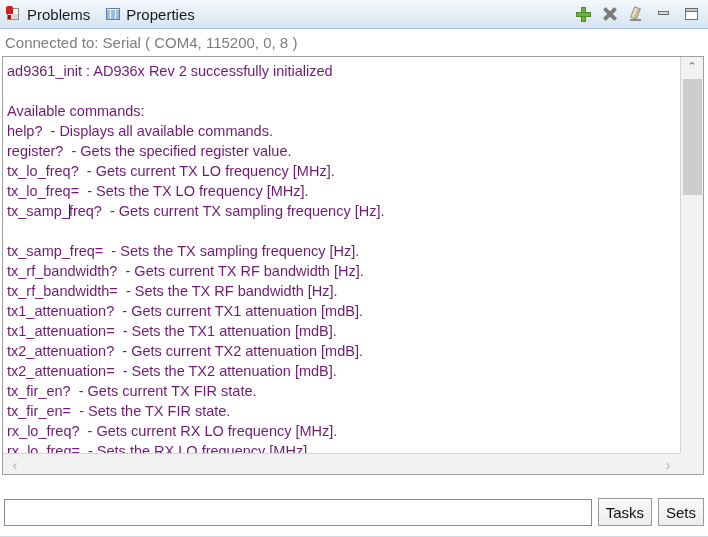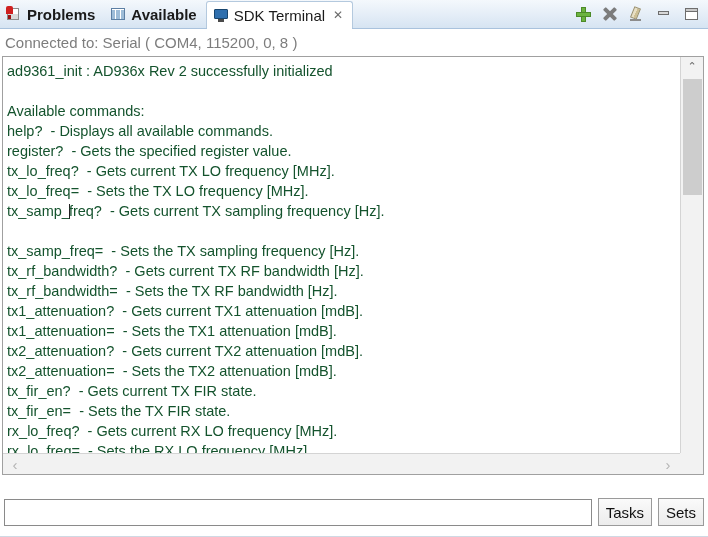--- a/index.html
+++ b/index.html
@@ -39,21 +39,20 @@
     gap: 5px;
     padding: 0 9px 0 6px;
     font-size: 15px;
     color: #1a1a1a;
     box-sizing: border-box;
     position: relative;
     white-space: nowrap;
   }
   .tab.inactive {
     background: transparent;
-    font-weight: bold;
   }
   .tab.active {
     background: #ffffff;
     border-left: 1px solid #b4c9de;
     border-right: 1px solid #b4c9de;
     border-top: 1px solid #b4c9de;
     border-top-left-radius: 3px;
     border-top-right-radius: 3px;
     margin-top: 1px;
     box-shadow: 0 -2px 0 0 #ffffff inset;
@@ -294,21 +293,21 @@
   }
   .terminal-text {
     position: absolute;
     left: 0; top: 0;
     width: 677px; height: 398px;
     overflow: hidden;
     padding: 4px 0 0 4px;
     box-sizing: border-box;
     font-size: 14.5px;
     line-height: 20px;
-    color: #14532d;
+    color: #701a75;
     white-space: pre;
   }
   .tline { height: 20px; position: relative; }
 
   .caret {
     display: inline-block;
     width: 0;
     border-left: 1px solid #222;
     height: 15px;
     vertical-align: -3px;
@@ -419,28 +418,23 @@
 
     <div class="tab inactive">
       <span class="tabicon ic-problems"></span>
       <span class="tab-label">Problems</span>
     </div>
 
 
 
     <div class="tab inactive">
       <span class="tabicon ic-properties"></span>
-      <span class="tab-label">Available</span>
+      <span class="tab-label">Properties</span>
     </div>
 
-    <div class="tab active">
-      <span class="tabicon ic-terminal"></span>
-      <span class="tab-label">SDK Terminal</span>
-      <span class="tab-close">✕</span>
-    </div>
 
   </div>
 
   <div class="viewtools">
     <span class="vticon ic-new"></span>
     <span class="vticon ic-close-all"></span>
     <span class="vticon ic-pencil"></span>
     <span class="vticon ic-minimize"></span>
     <span class="vticon ic-maximize"></span>
   </div>

